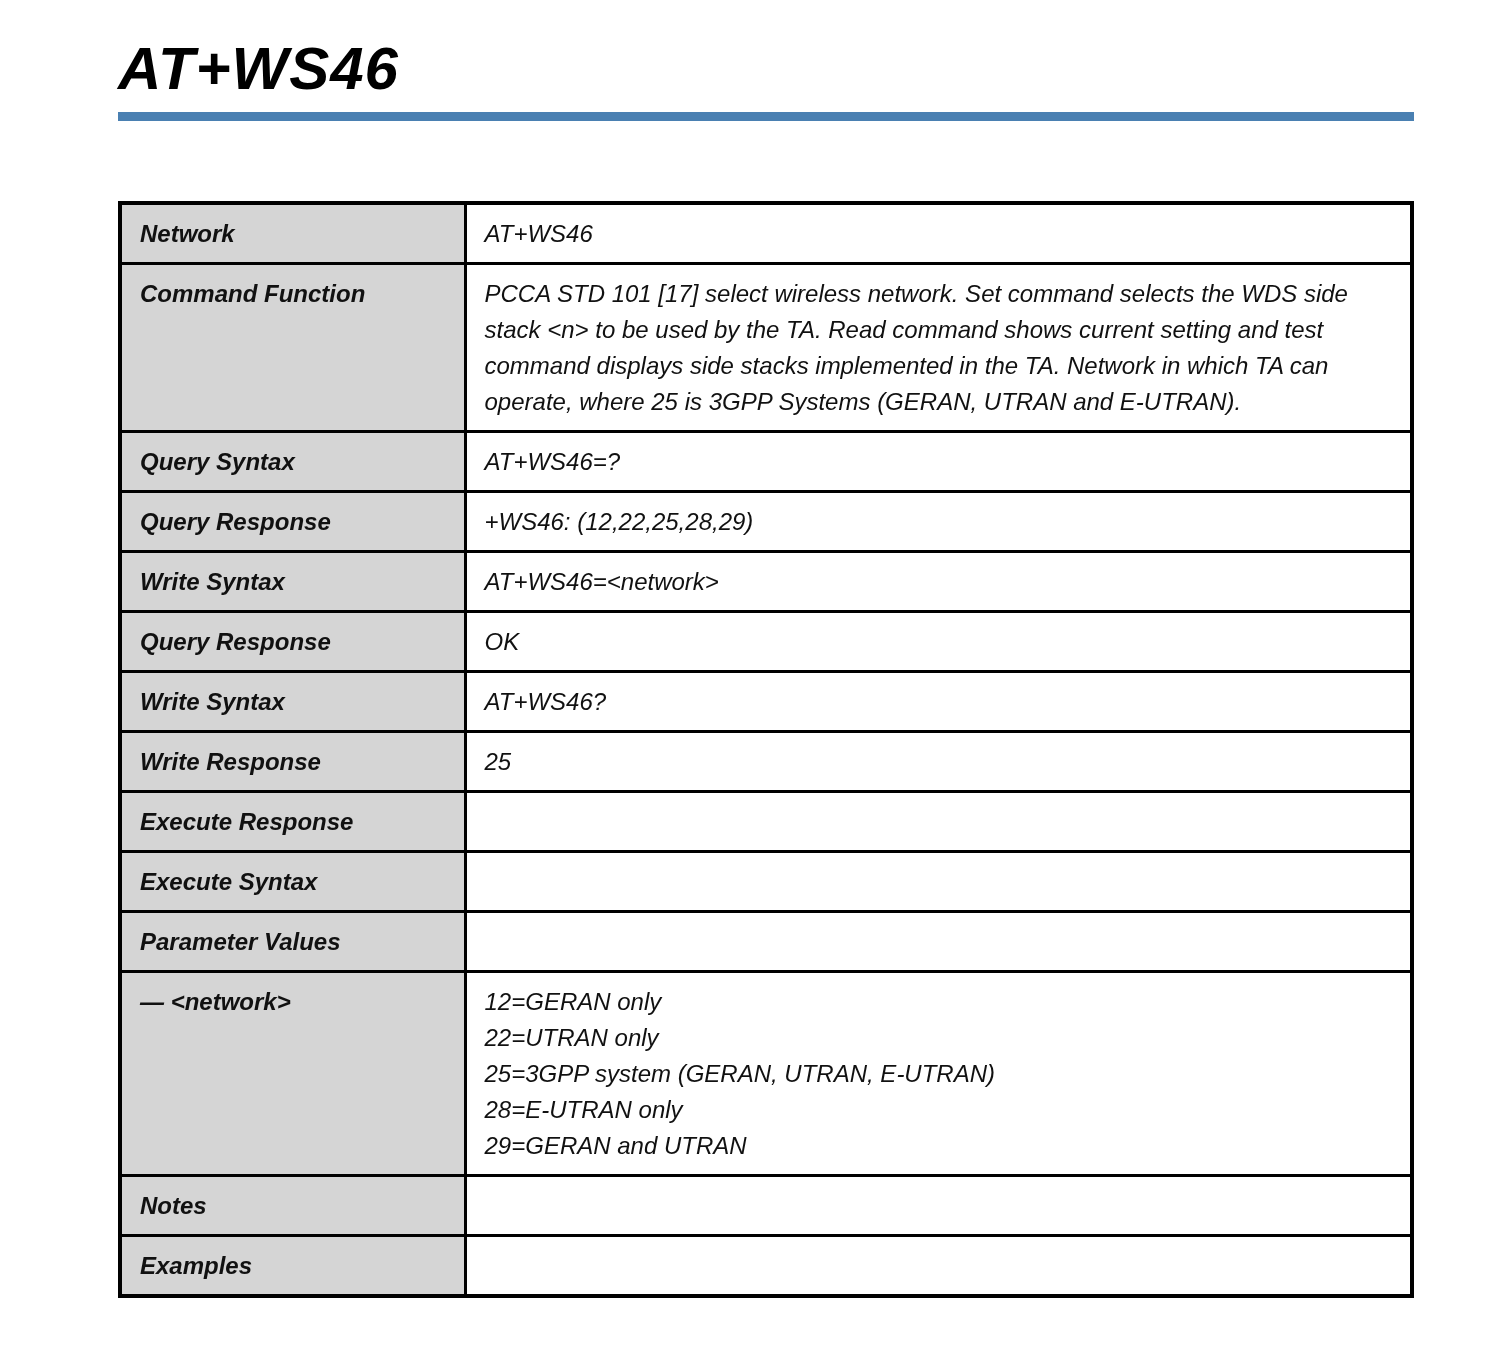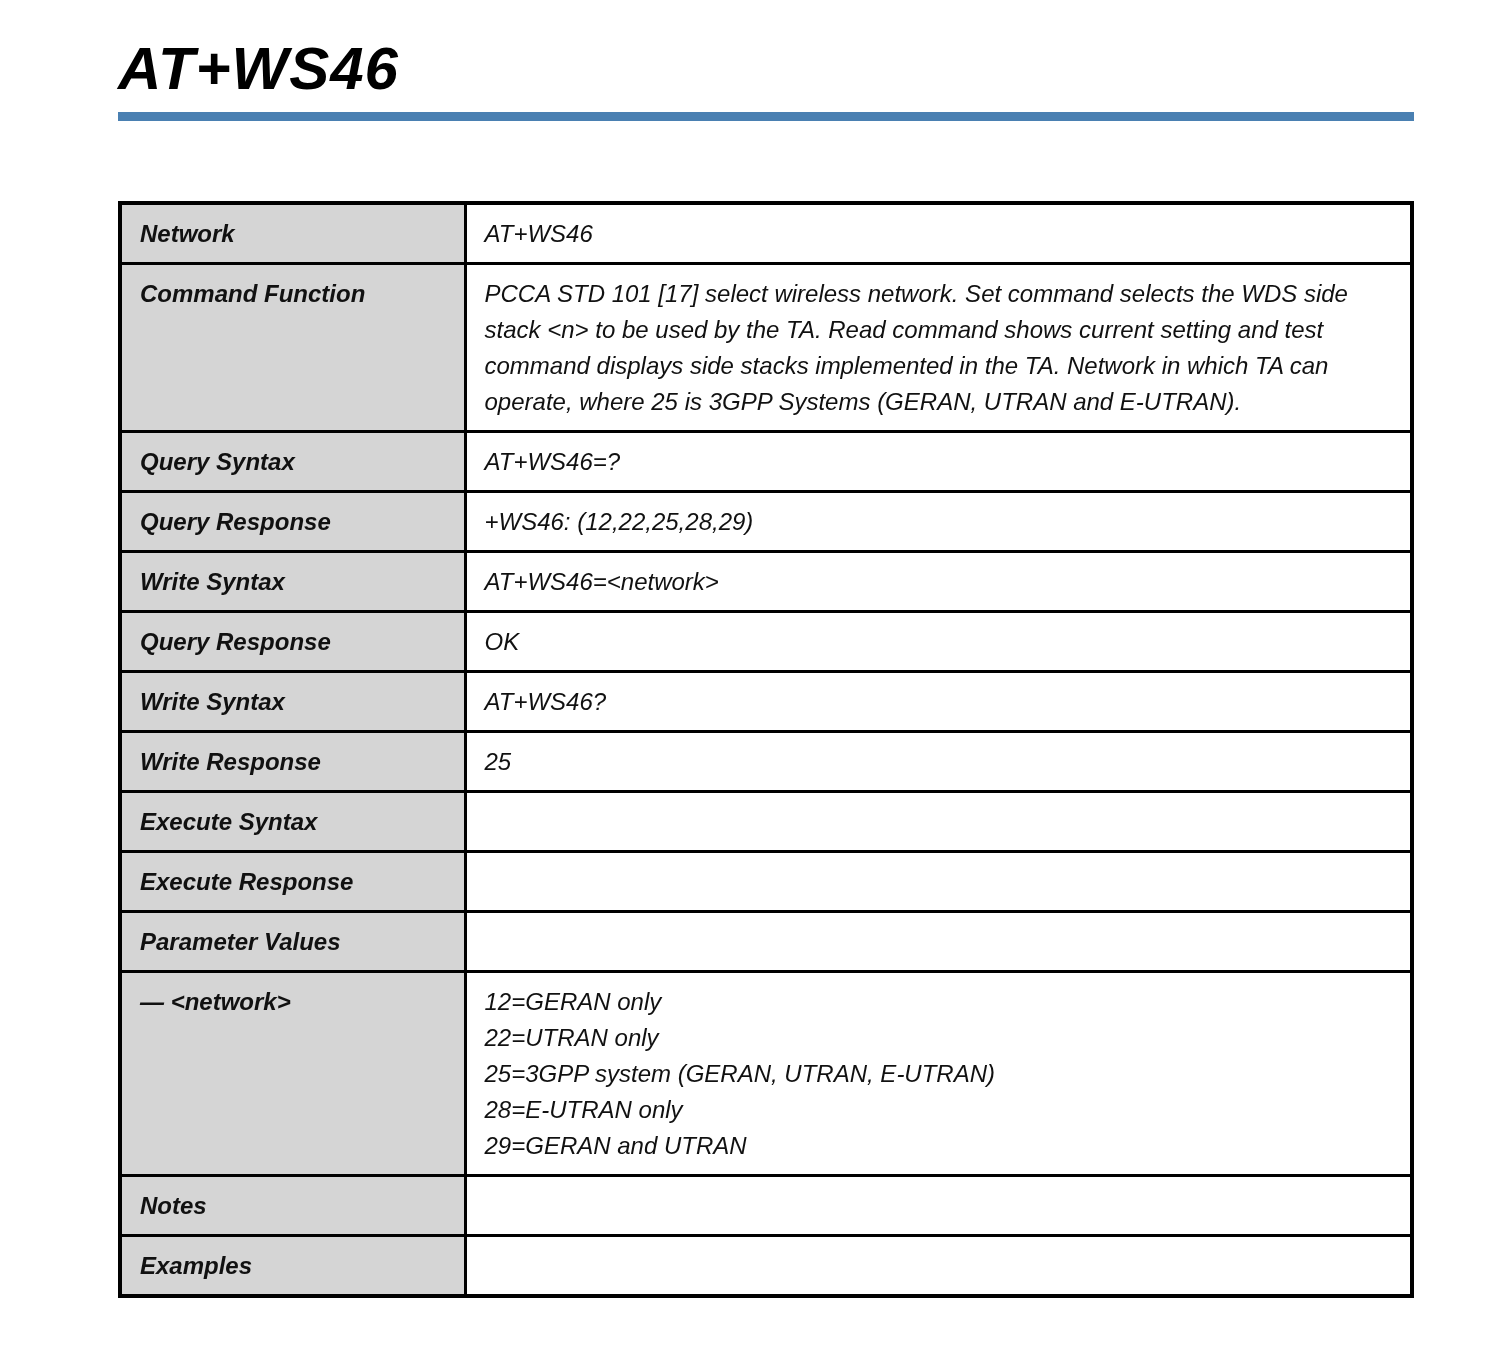--- a/index.html
+++ b/index.html
@@ -121,25 +121,25 @@
               <div class="value-line">AT+WS46?</div>
             </td>
           </tr>
           <tr>
             <td class="label-cell">Write Response</td>
             <td class="value-cell">
               <div class="value-line">25</div>
             </td>
           </tr>
           <tr>
-            <td class="label-cell">Execute Syntax</td>
+            <td class="label-cell">Execute Response</td>
             <td class="value-cell"></td>
           </tr>
           <tr>
-            <td class="label-cell">Execute Response</td>
+            <td class="label-cell">Execute Syntax</td>
             <td class="value-cell"></td>
           </tr>
           <tr>
             <td class="label-cell">Parameter Values</td>
             <td class="value-cell"></td>
           </tr>
           <tr>
             <td class="label-cell">— &lt;network&gt;</td>
             <td class="value-cell">
               <div class="value-line">12=GERAN only</div>

